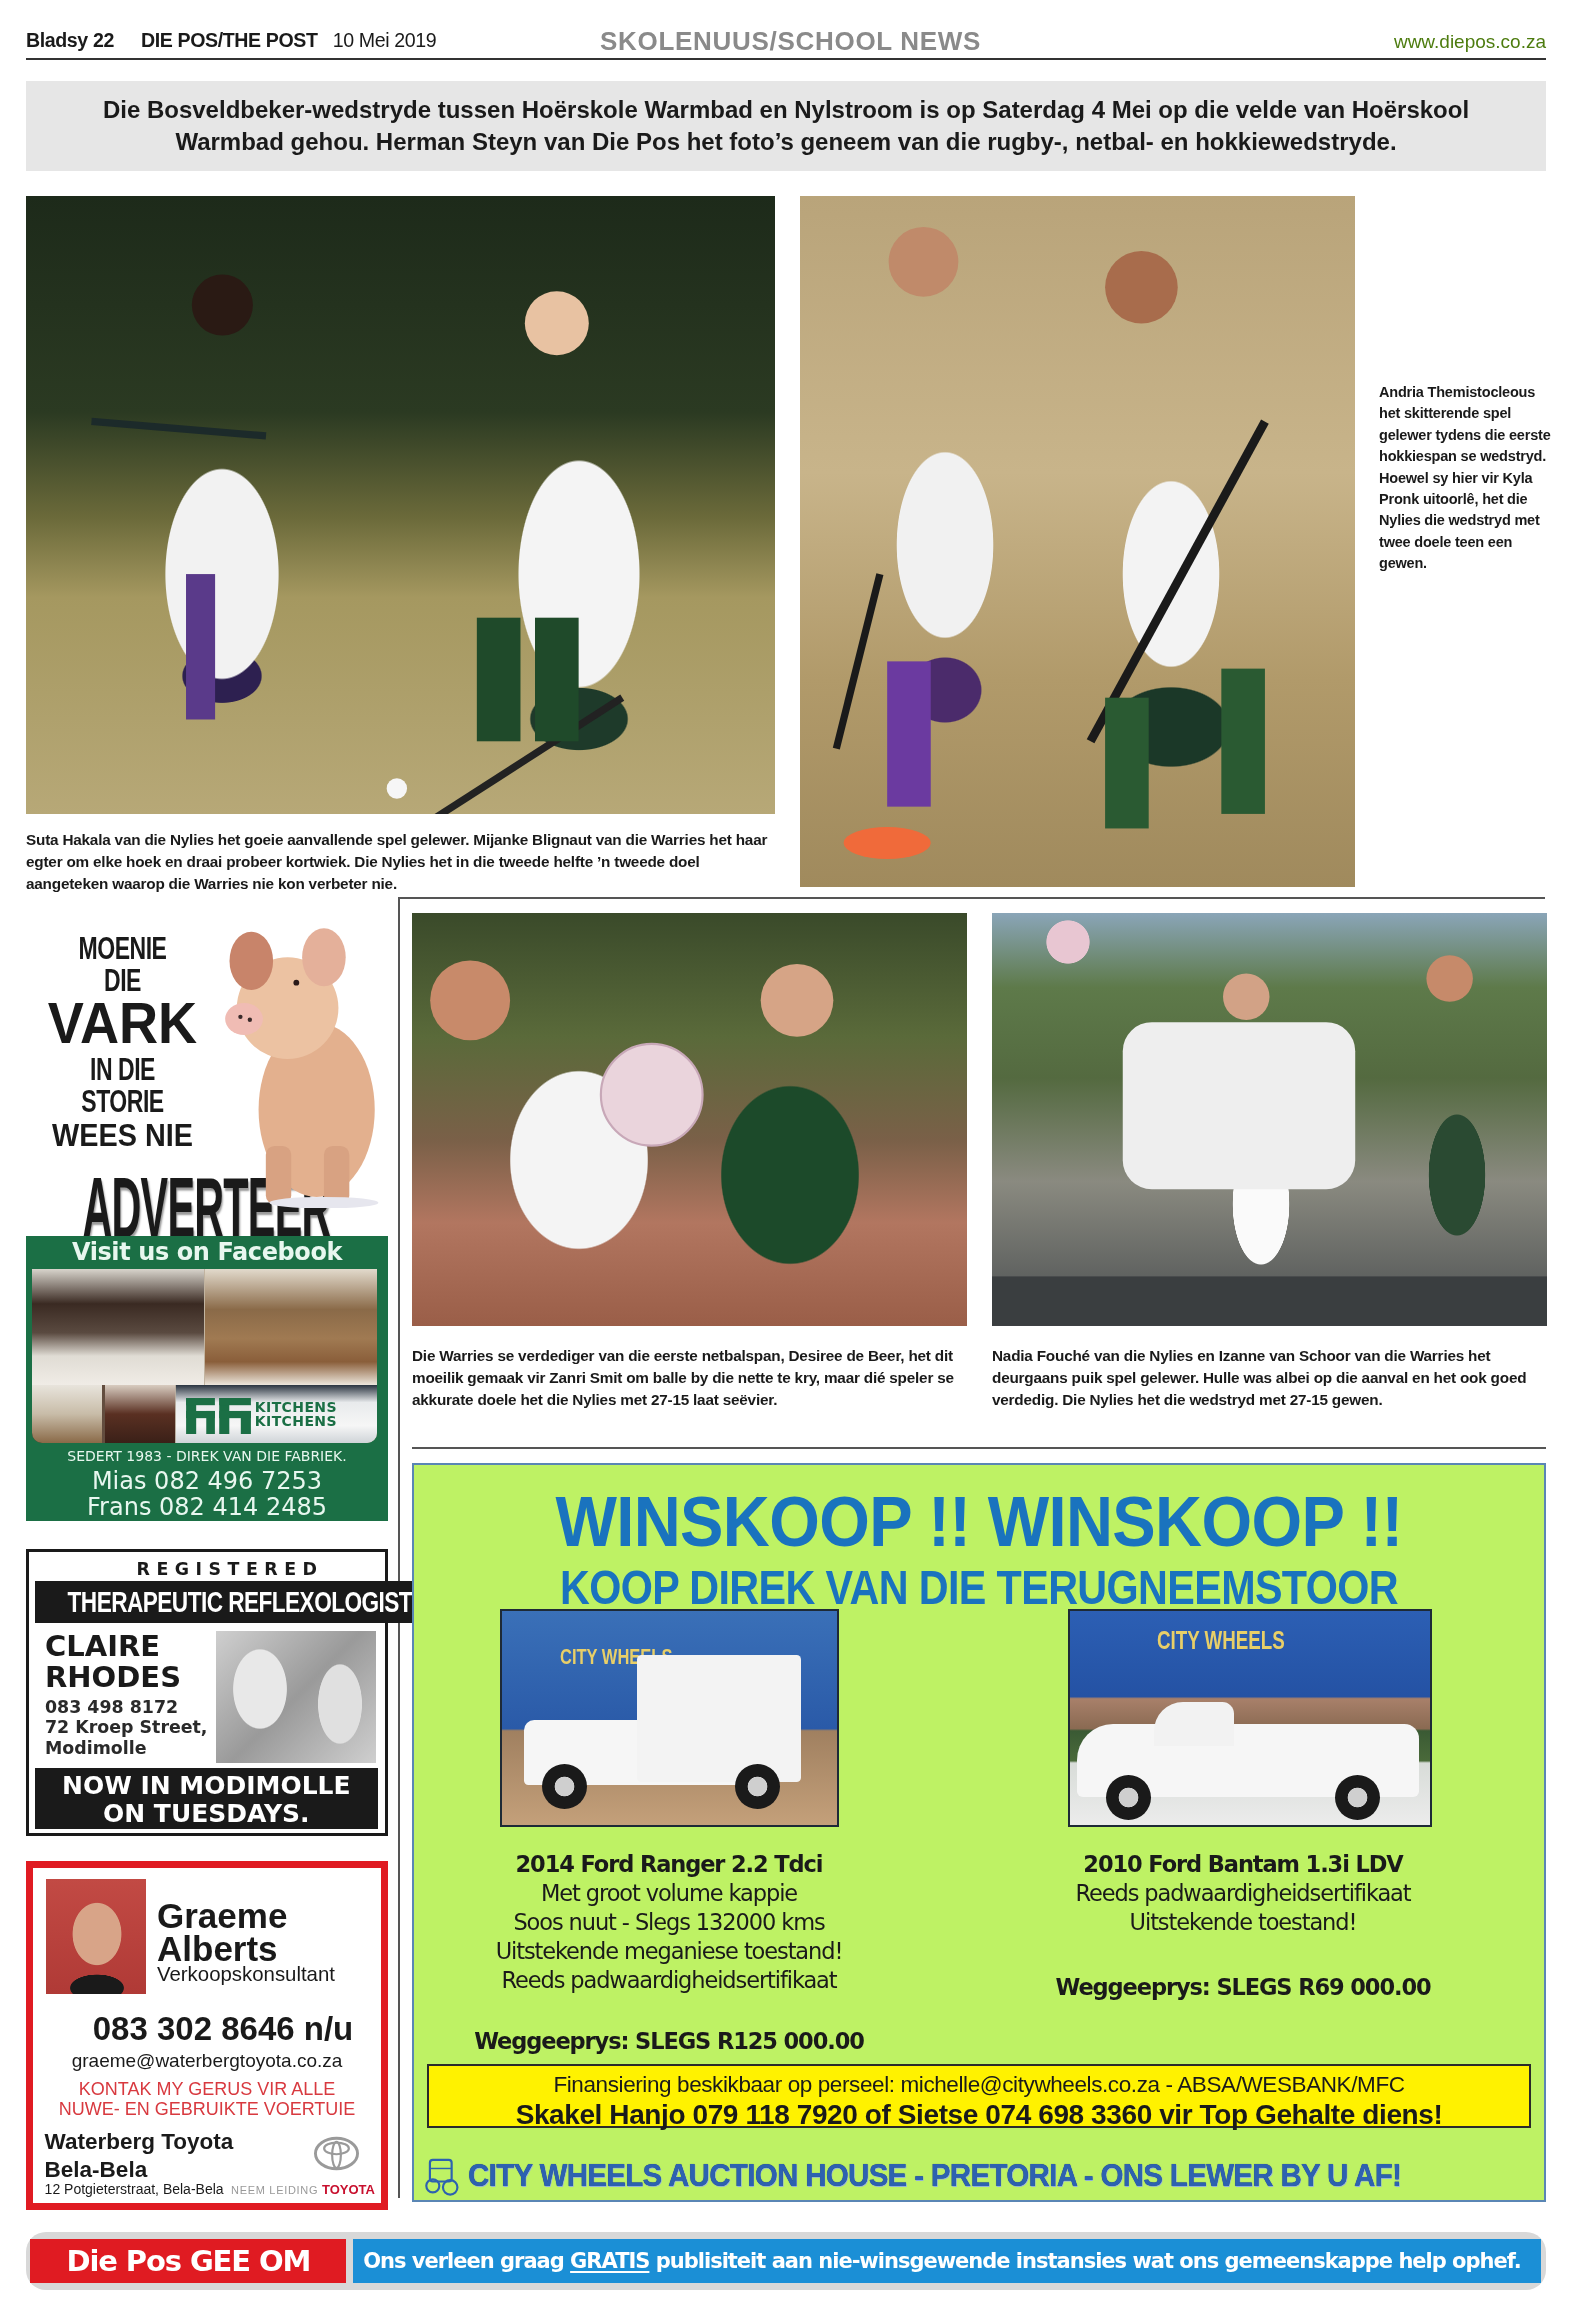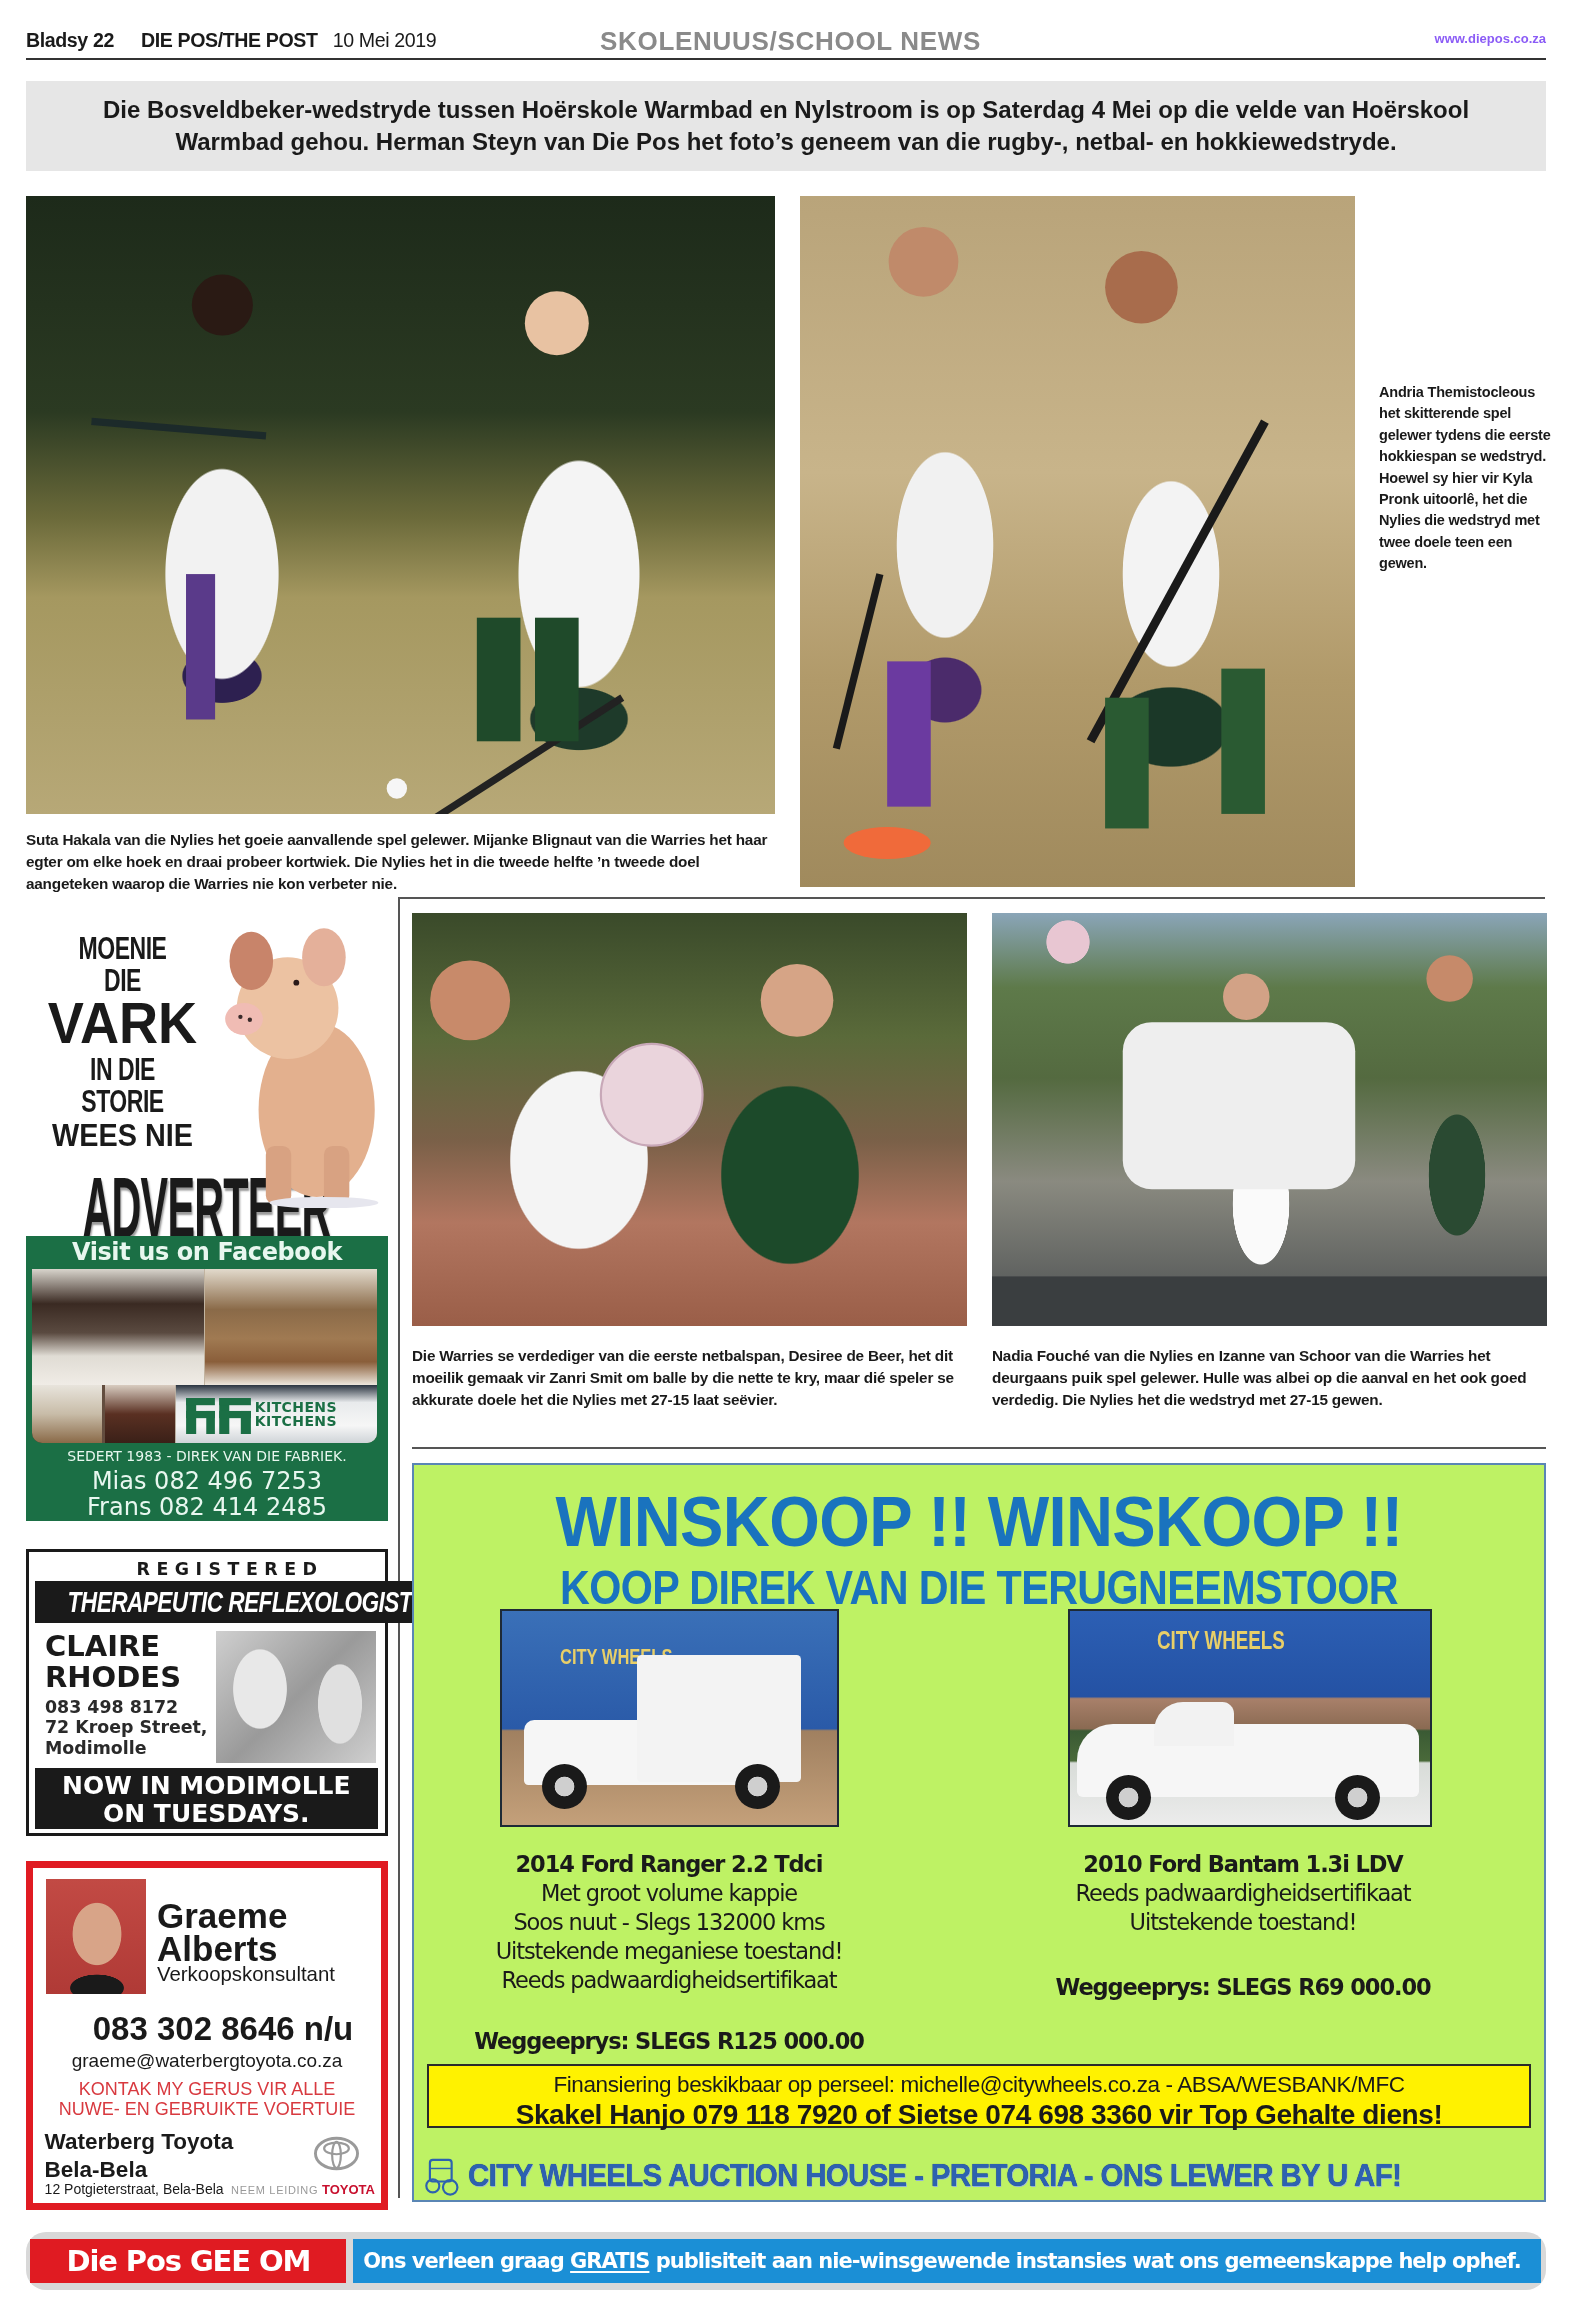--- a/index.html
+++ b/index.html
@@ -6,21 +6,21 @@
   html, body { width: 1569px; height: 2319px; background: #ffffff; overflow: hidden; }
   body { position: relative; font-family: "Liberation Sans", sans-serif; color: #1a1a1a; }
   .abs { position: absolute; }
 
   
   .masthead { left: 26px; top: 22px; width: 1520px; height: 38px; border-bottom: 2.2px solid #333; }
   .mh-left { left: 0; top: 7.3px; font-family: "Liberation Sans", sans-serif; font-weight: bold; font-size: 19.6px; letter-spacing: -0.4px; color: #1a1a1a; }
   .mh-left span { margin-right: 22px; }
   .mh-left .date { font-weight: normal; }
   .mh-center { left: 574px; top: 4.4px; font-weight: bold; font-size: 26px; color: #8a8a8a; letter-spacing: 0.7px; }
-  .mh-right { right: 0; top: 8.7px; font-weight: bold; font-size: 13px; color: #8b5cf6; }
+  .mh-right { right: 0; top: 8.7px; font-weight: normal; font-size: 19px; color: #4d7c0f; }
 
   
   .intro { left: 26px; top: 81px; width: 1520px; height: 90px; background: #e6e6e6; display: flex; align-items: center; justify-content: center; text-align: center; padding: 0 22px; }
   .intro p { font-weight: bold; font-size: 24px; line-height: 32px; color: #1a1a1a; }
 
   
   .photo { overflow: hidden; }
   .ph-hockey1 { left: 26px; top: 196px; width: 749px; height: 618px;
     background:
       radial-gradient(ellipse 102px 189px at 196px 378px, #f2f2f2 0 55%, transparent 56%),
@@ -83,21 +83,21 @@
   .k-logo-mark { left: 10.2px; top: 13px; width: 65px; height: 36px; }
   .k-logo-text { left: 79px; top: 14.5px; font-family: "DejaVu Sans", sans-serif; font-weight: bold; color: #1b6f45; font-size: 14px; line-height: 14px; letter-spacing: 0.4px; }
   .k-sub { left: 0; top: 212px; width: 100%; text-align: center; color: #e8f7ef; font-size: 14px; font-family: "DejaVu Sans", sans-serif; }
   .k-phone { left: 0; width: 100%; text-align: center; color: #e8f7ef; font-size: 24px; font-family: "DejaVu Sans", sans-serif; line-height: 28px; }
   .k-phone1 { top: 231px; }
   .k-phone2 { top: 257px; }
 
   
   .reflex { left: 26px; top: 1549px; width: 362px; height: 287px; border: 3.6px solid #1a1a1a; background: #fff; }
   .r-reg { left: 0; top: 7.3px; width: 100%; text-align: center; font-weight: bold; font-size: 17.4px; letter-spacing: 6.5px; color: #1a1a1a; font-family: "DejaVu Sans", sans-serif; margin-left: 23px; }
-  .r-bar { left: 5.8px; top: 29px; width: 411px; height: 42px; background: #1a1a1a; color: #fff; display: flex; align-items: center; justify-content: center; font-style: italic; }
+  .r-bar { left: 5.8px; top: 29px; width: 411px; height: 42px; background: #1a1a1a; color: #fff; display: flex; align-items: center; justify-content: center; }
   .r-bar span { font-weight: bold; font-size: 29px; transform: scaleX(0.78); white-space: nowrap; font-family: "Liberation Sans", sans-serif; letter-spacing: -0.7px; }
   .r-name { left: 16px; top: 79px; font-family: "DejaVu Sans", sans-serif; font-weight: bold; font-size: 29px; line-height: 30.5px; color: #1a1a1a; }
   .r-info { left: 16px; top: 145px; font-family: "DejaVu Sans", sans-serif; font-weight: bold; font-size: 17.4px; line-height: 20.4px; color: #2a2a2a; }
   .r-img { left: 187px; top: 79px; width: 160px; height: 132px; background: radial-gradient(ellipse 44px 65px at 44px 58px, #e8e8e8 0 60%, transparent 62%), radial-gradient(ellipse 36px 65px at 124px 73px, #e0e0e0 0 60%, transparent 62%), linear-gradient(135deg, #cfcfcf, #9a9a9a 50%, #cfcfcf); }
   .r-bottom { left: 5.8px; top: 216px; width: 343px; height: 61px; background: #1a1a1a; color: #fff; text-align: center; font-family: "DejaVu Sans", sans-serif; font-weight: bold; font-size: 25px; line-height: 28px; padding-top: 3.6px; }
 
   
   .toyota { left: 26px; top: 1861px; width: 362px; height: 349px; border: 7.3px solid #e01b22; background: #fff; }
   .t-photo { left: 13px; top: 11px; width: 100px; height: 115px; background: radial-gradient(ellipse 40px 51px at 51px 55px, #d8a488 0 60%, transparent 62%), radial-gradient(ellipse 44px 22px at 51px 109px, #1a1a1a 0 60%, transparent 62%), linear-gradient(180deg, #c24a44 0%, #b03a36 100%); }
   .t-name { left: 124px; top: 30.5px; font-weight: bold; font-size: 35px; line-height: 33px; color: #1a1a1a; }

